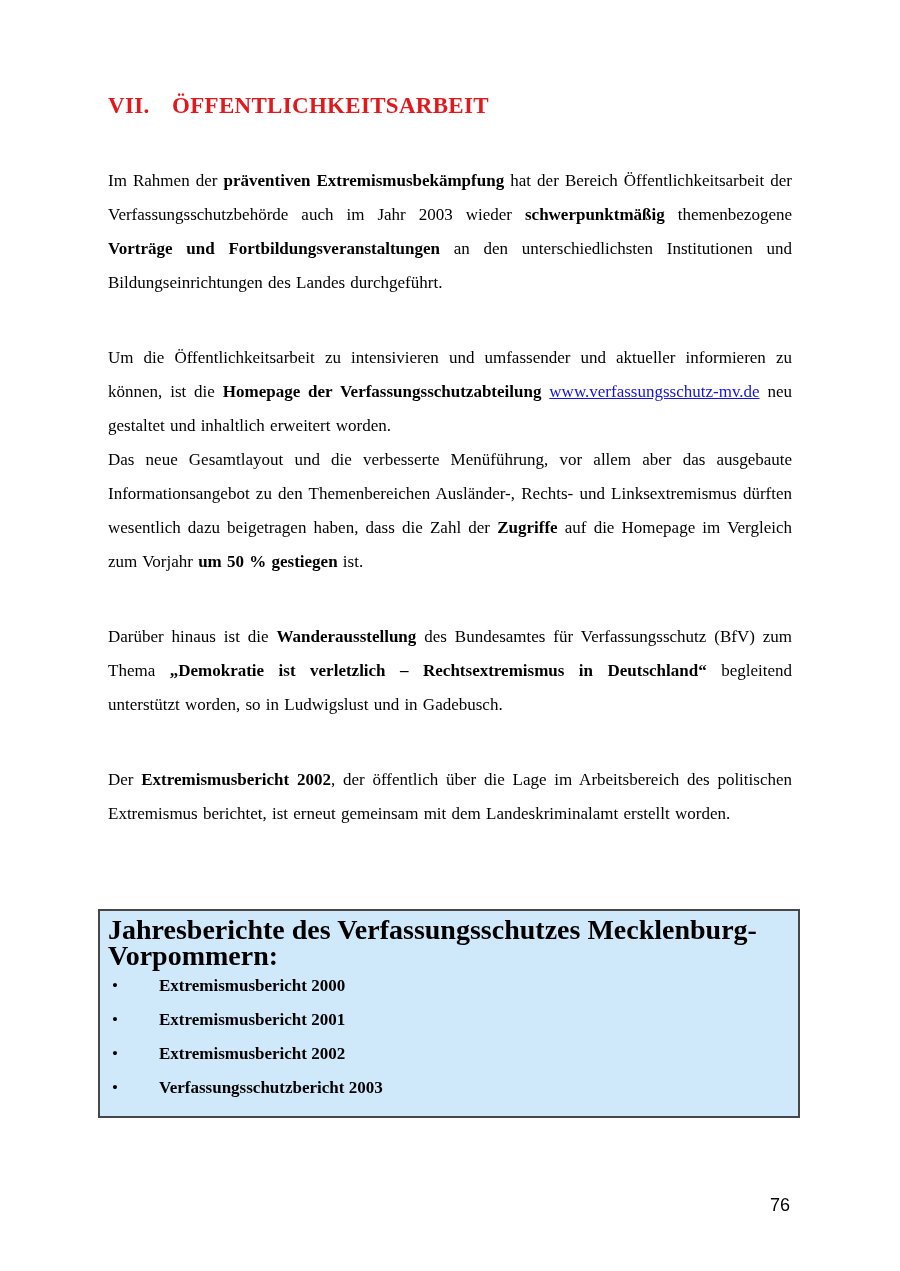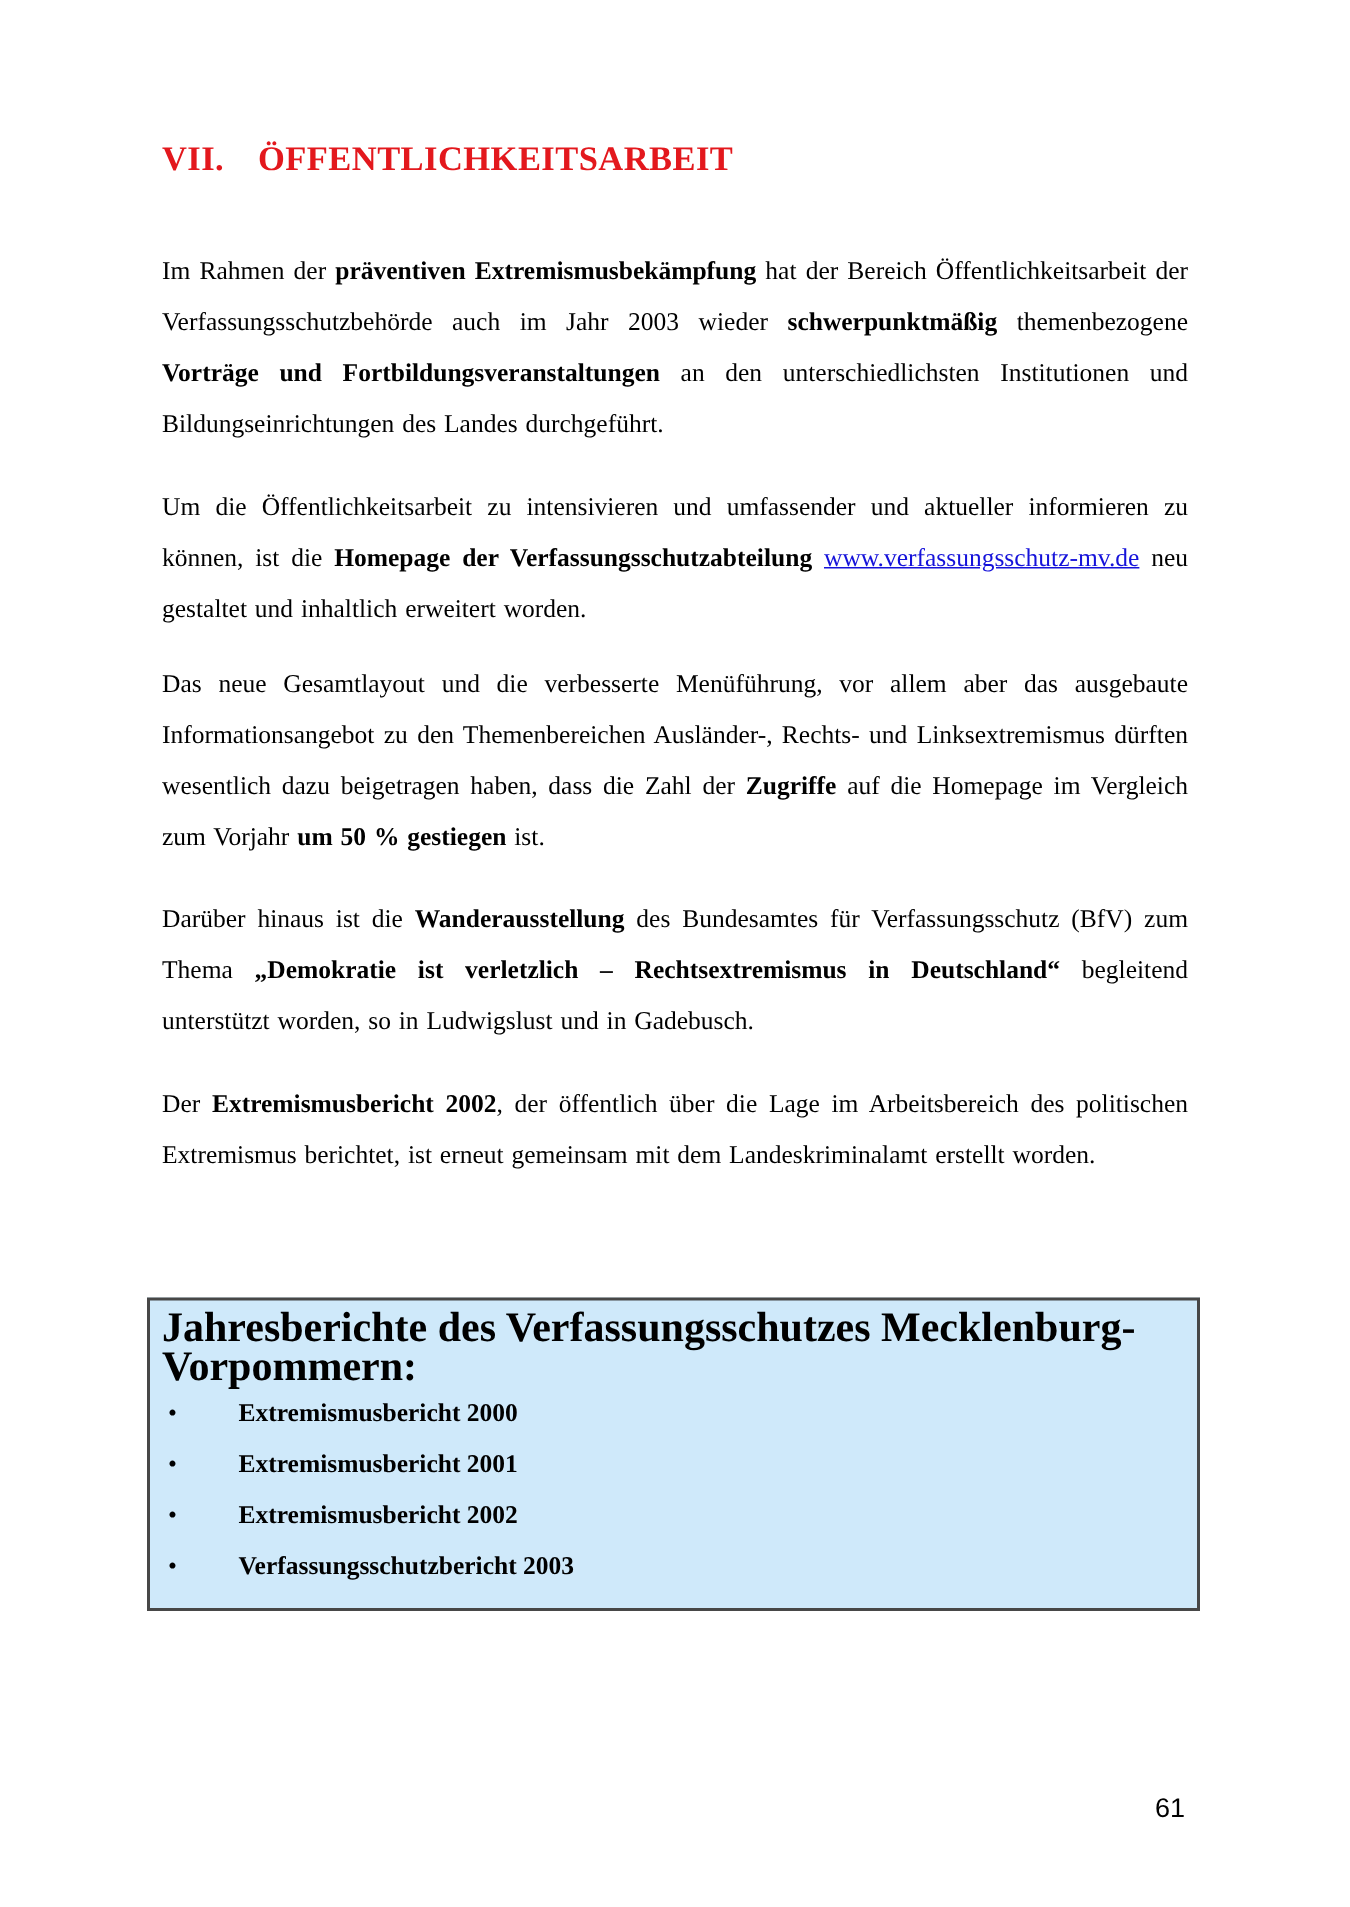--- a/index.html
+++ b/index.html
@@ -28,25 +28,25 @@
     letter-spacing:0.3px;
   }
   .title .num {
     display:inline-block;
     width:64px;
   }
   p.body {
     font-size:17px;
     line-height:34px;
     text-align:justify;
-    margin-top:21px;
+    margin-top:41px;
     word-spacing:1px;
   }
   p.body.first { margin-top:45px; }
-  p.body.nogap { margin-top:16px; }
+  p.body.nogap { margin-top:0; }
   .bold { font-weight:bold; }
   a.weblink {
     color:#1512da;
     text-decoration:underline;
     cursor:pointer;
   }
   .pubbox {
     margin:78px -8px 0 -10px;
     background:#cfe9fa;
     border:2px solid #474747;
@@ -112,14 +112,14 @@
           <span>Extremismusbericht 2002</span>
         </div>
       <div class="pub-item">
           <span class="bullet">•</span>
           <span>Verfassungsschutzbericht 2003</span>
         </div>
     </div>
 
   </div>
 
-  <div class="pagenum">61</div>
+  <div class="pagenum">76</div>
 </div>
 
 </body></html>

